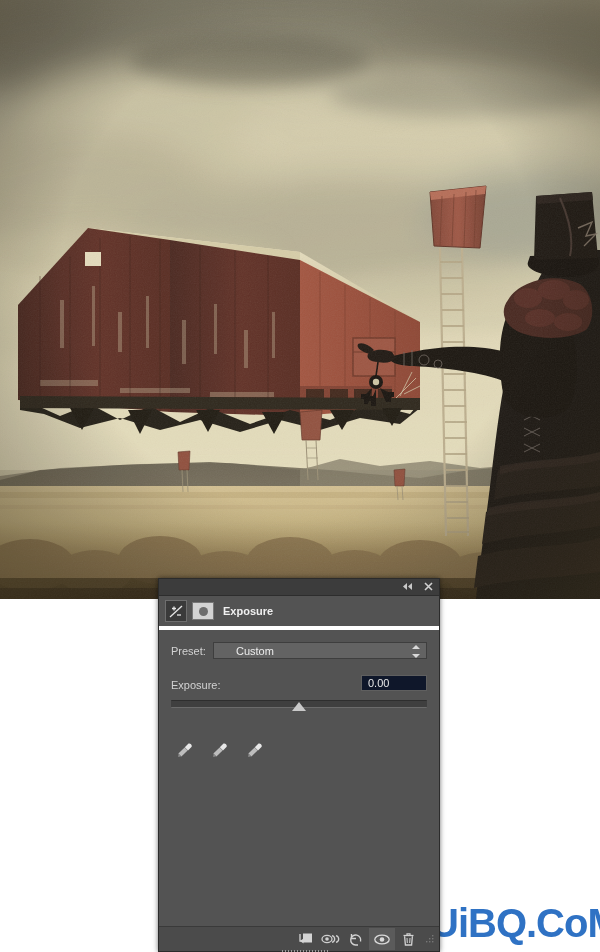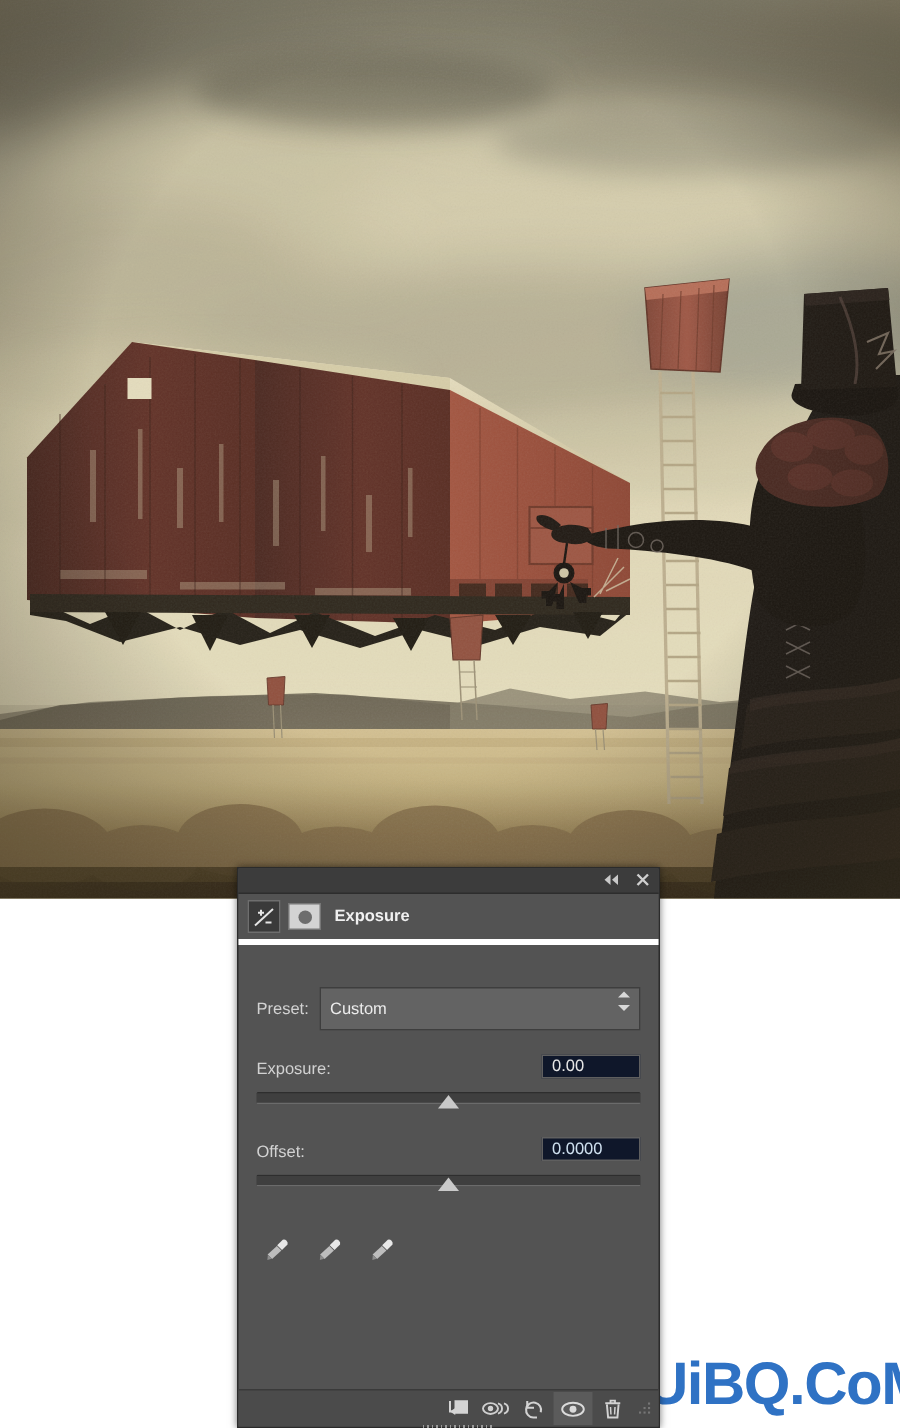--- a/index.html
+++ b/index.html
@@ -41,25 +41,25 @@
     padding:0 0 0 6px;border-bottom:4px solid #ffffff;}
   .adj-ico{width:20px;height:20px;background:#3a3a3a;border:1px solid #6e6e6e;
     display:flex;align-items:center;justify-content:center;margin-right:5px;}
   .mask-thumb{width:20px;height:16px;background:#d3d3d3;border:1px solid #777;
     display:flex;align-items:center;justify-content:center;margin-right:9px;}
   .mask-dot{width:9px;height:9px;border-radius:50%;background:#6d6d6d;}
   .adj-title{font-size:11px;font-weight:bold;color:#f0f0f0;}
 
   .body{position:relative;padding:0 12px;}
 
-  .row-preset{display:flex;align-items:center;margin-top:28px;}
+  .row-preset{display:flex;align-items:center;margin-top:12px;}
   .lbl{color:#d2d2d2;font-size:11px;}
   .preset-label{width:42px;}
-  .select{position:relative;flex:1;height:29px;background:#636363;border:1px solid #3e3e3e;
-    box-sizing:border-box;display:flex;align-items:center;padding-left:6px;cursor:pointer;}
+  .select{position:relative;flex:1;height:17px;background:#636363;border:1px solid #3e3e3e;
+    box-sizing:border-box;display:flex;align-items:center;padding-left:22px;cursor:pointer;}
   .select span{font-size:11px;color:#ececec;}
   .spinner{position:absolute;right:5px;top:2px;width:9px;height:13px;}
   .spinner .up,.spinner .dn{position:absolute;left:0;width:0;height:0;
     border-left:4px solid transparent;border-right:4px solid transparent;}
   .spinner .up{top:0;border-bottom:4px solid #d8d8d8;}
   .spinner .dn{bottom:0;border-top:4px solid #d8d8d8;}
 
   .ctrl{margin-top:16px;}
   .ctrl-head{display:flex;align-items:flex-end;justify-content:space-between;}
   .ctrl-head .lbl{font-size:11px;}
@@ -455,30 +455,20 @@
         <div class="ctrl-head">
           <div class="lbl">Exposure:</div>
           <div class="valbox">0.00</div>
         </div>
         <div class="track-wrap">
           <div class="track"></div>
           <div class="thumb" style="left:50%"></div>
         </div>
       </div>
 
-      <div class="ctrl">
-        <div class="ctrl-head">
-          <div class="lbl">Offset:</div>
-          <div class="valbox num-blue">0.0000</div>
-        </div>
-        <div class="track-wrap">
-          <div class="track"></div>
-          <div class="thumb" style="left:50%"></div>
-        </div>
-      </div>
 
 
       <div class="eyedroppers">
         <div class="eyedropper">
           <svg width="20" height="20" viewBox="0 0 20 20">
             <path d="M13.5,3.5 a2.6,2.6 0 0 1 3.2,3.2 L13,10.4 L9.8,7.2 Z" fill="#e8e8e8"></path>
             <path d="M9.6,7.6 L12.6,10.6 L6.4,16.4 L3.4,13.4 Z" fill="#bdbdbd"></path>
             <path d="M3.6,13.6 L6.2,16.2 L3.2,17 Z" fill="#8d8d8d"></path>
           </svg>
         </div>

